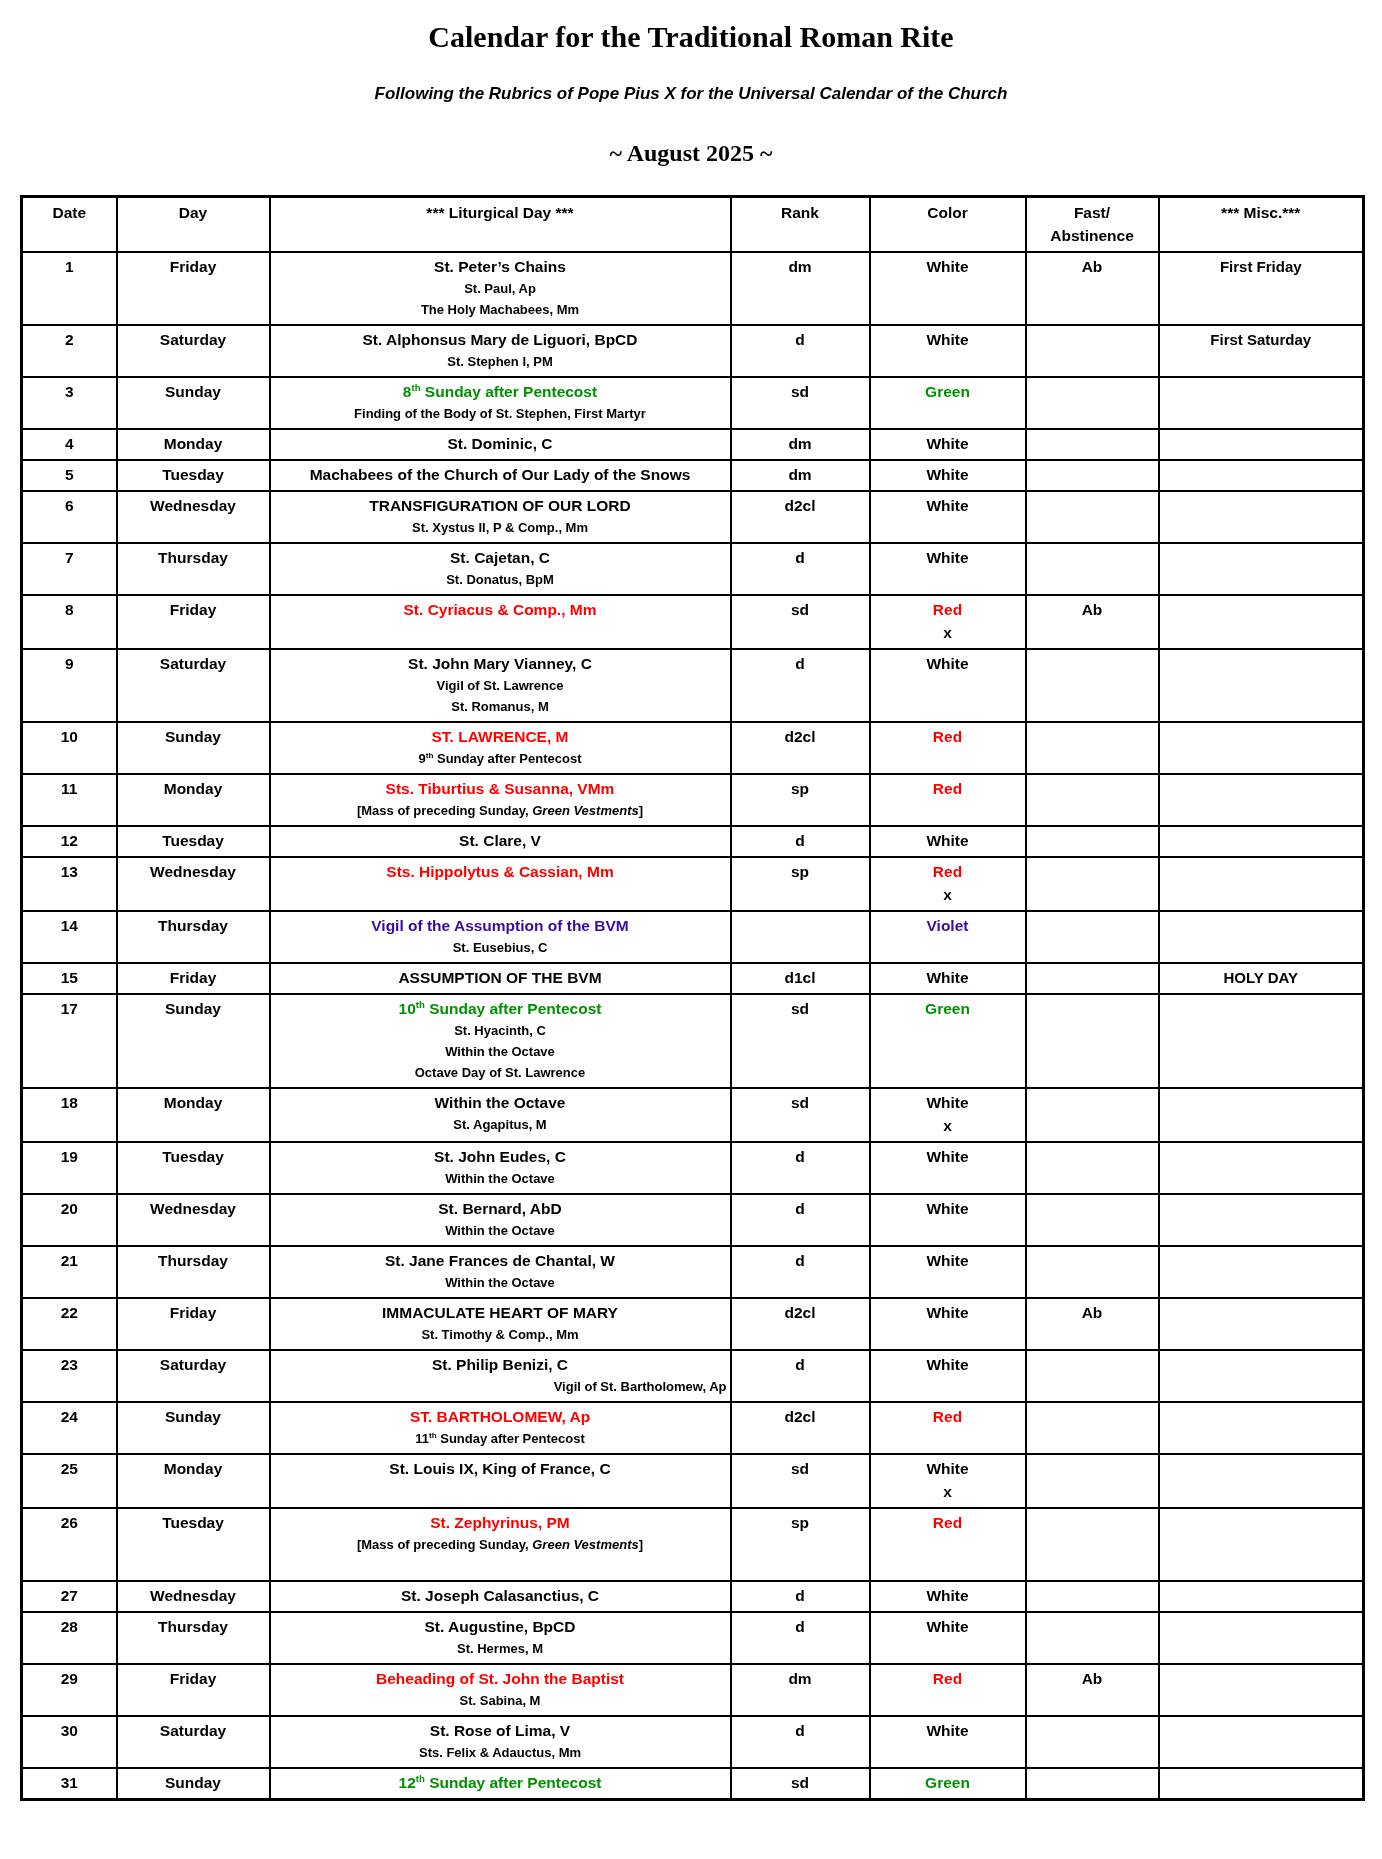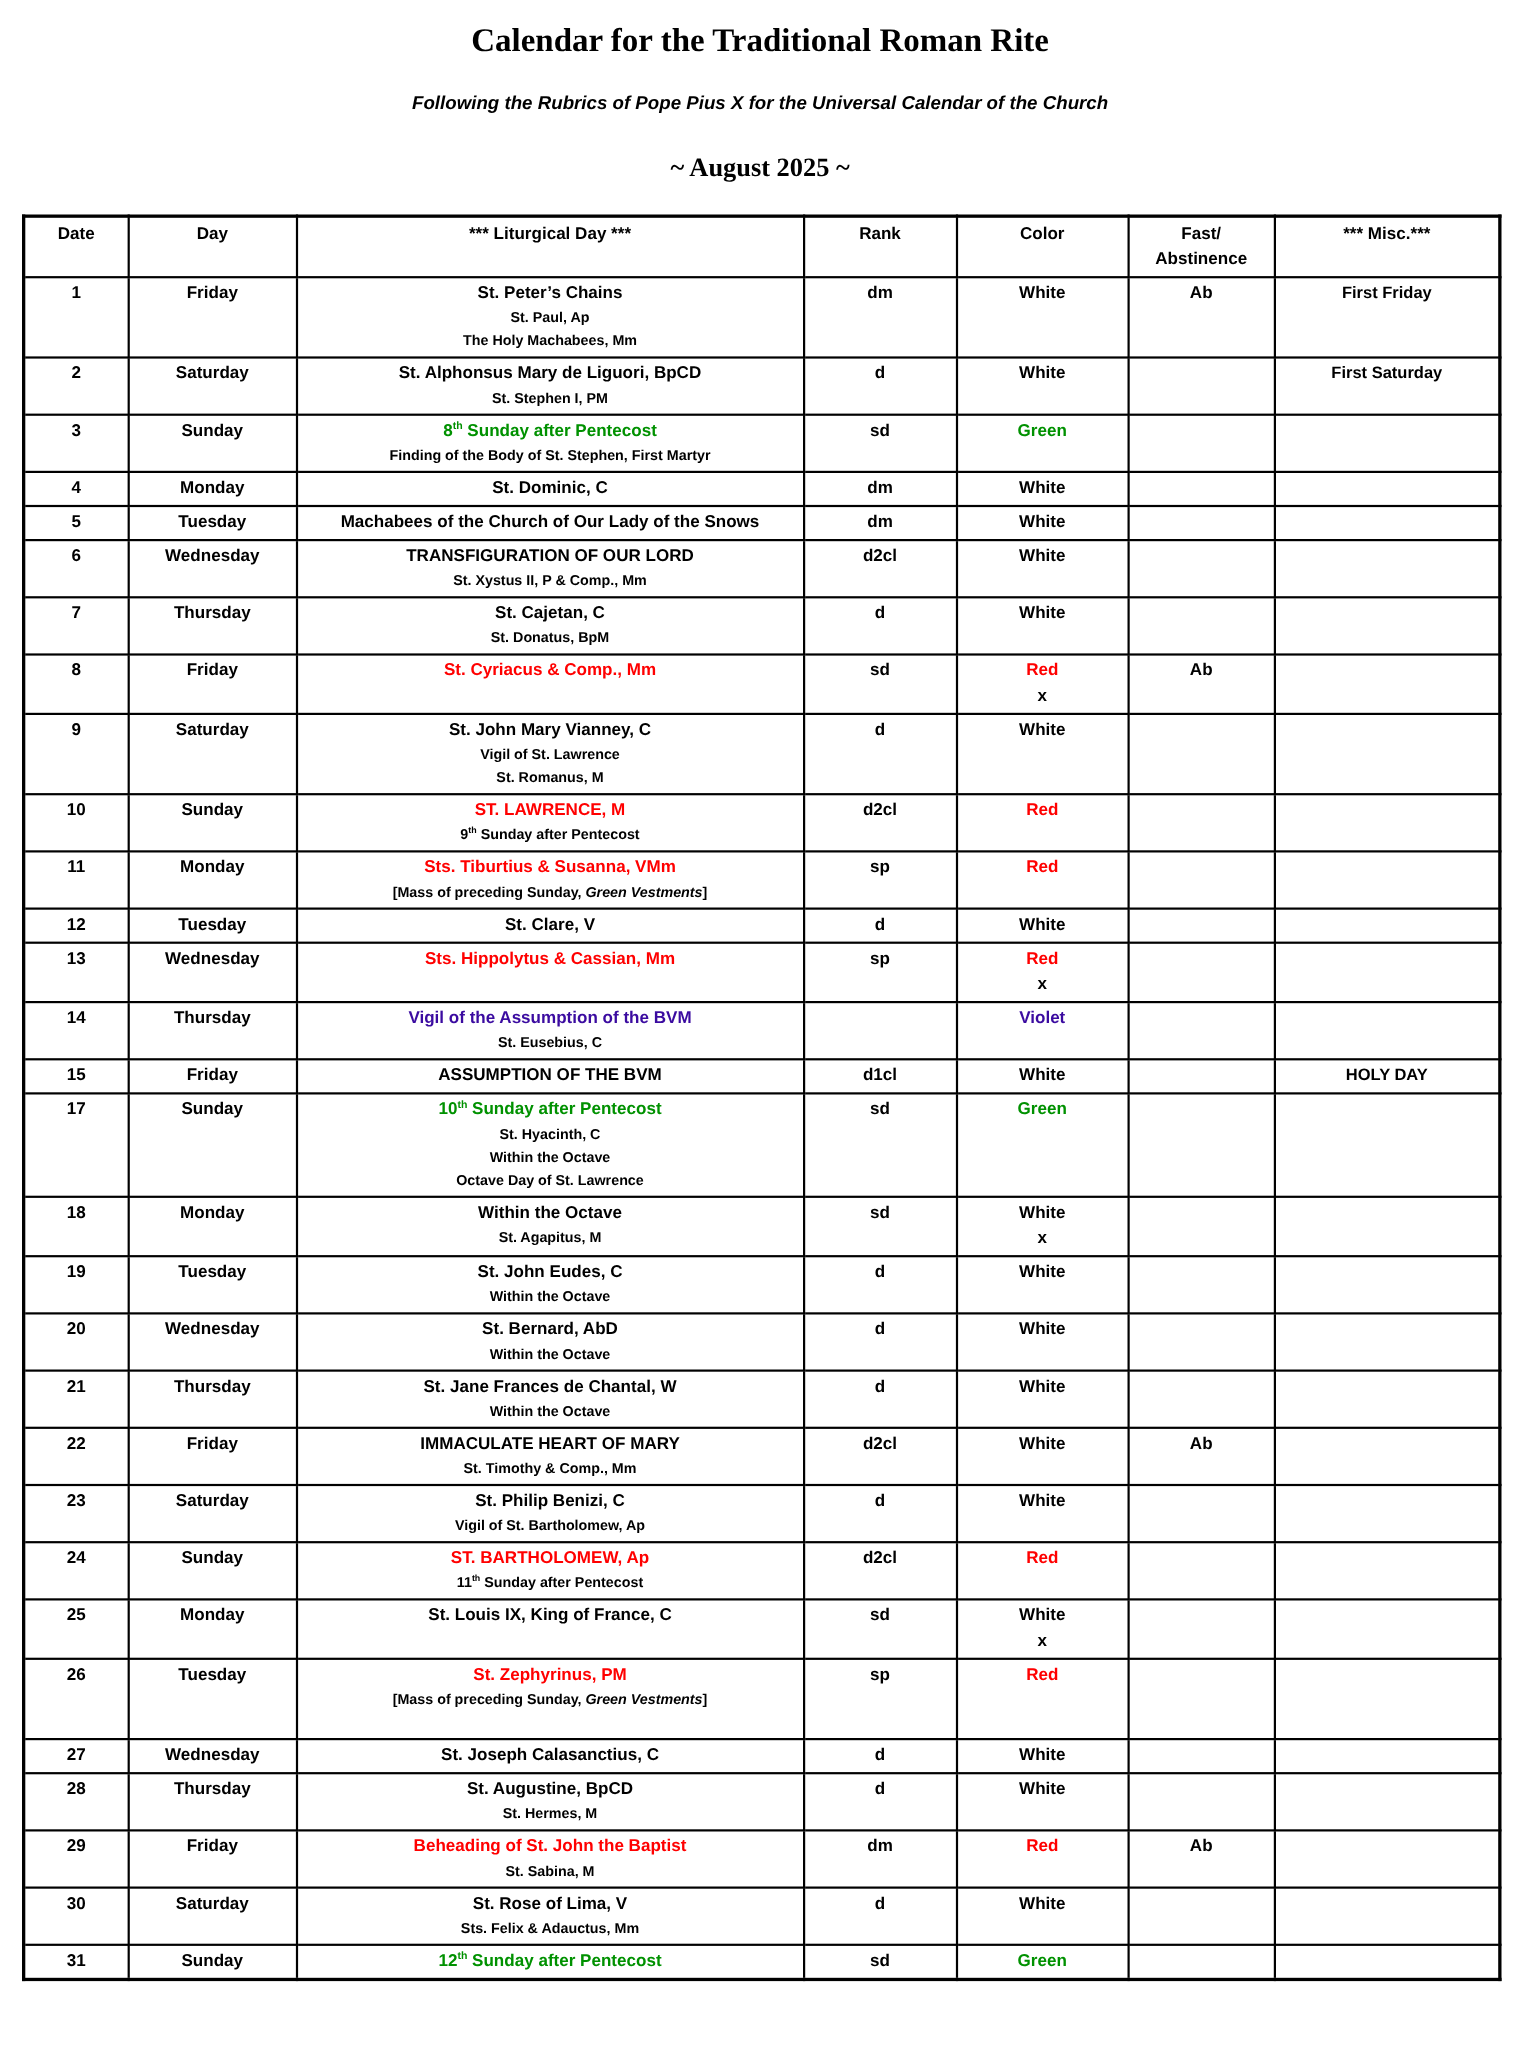--- a/index.html
+++ b/index.html
@@ -356,21 +356,21 @@
             <div class="line" style="color: rgb(0, 0, 0);">White</div>
           </td>
           <td class="fast-col">Ab</td>
           <td class="misc-col"></td>
         </tr>
         <tr>
           <td class="date-col">23</td>
           <td class="day-col">Saturday</td>
           <td class="lit-col">
             <div class="line" style="color: rgb(0, 0, 0);">St. Philip Benizi, C</div>
-            <div class="line small" style="color: rgb(0, 0, 0);">Vigil of St. Bartholomew, Ap</div>
+            <div class="line small" style="color: rgb(0, 0, 0); text-align: right;">Vigil of St. Bartholomew, Ap</div>
           </td>
           <td class="rank-col">d</td>
           <td class="color-col">
             <div class="line" style="color: rgb(0, 0, 0);">White</div>
           </td>
           <td class="fast-col"></td>
           <td class="misc-col"></td>
         </tr>
         <tr>
           <td class="date-col">24</td>

